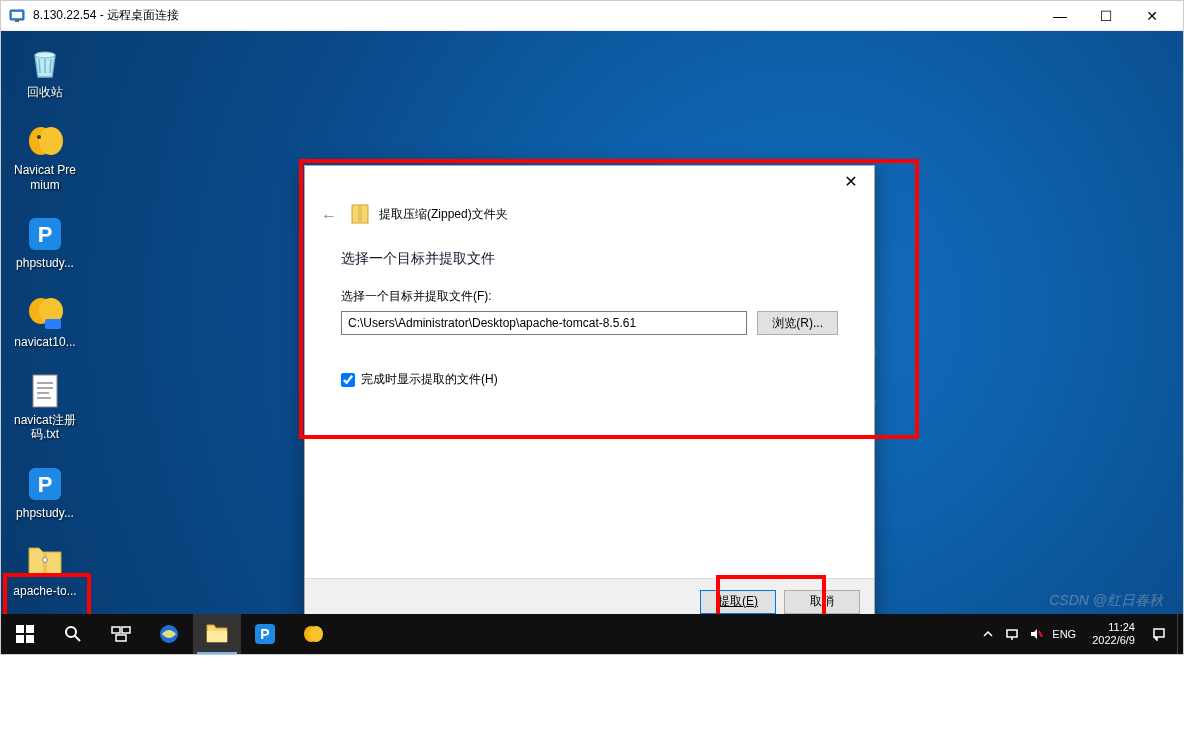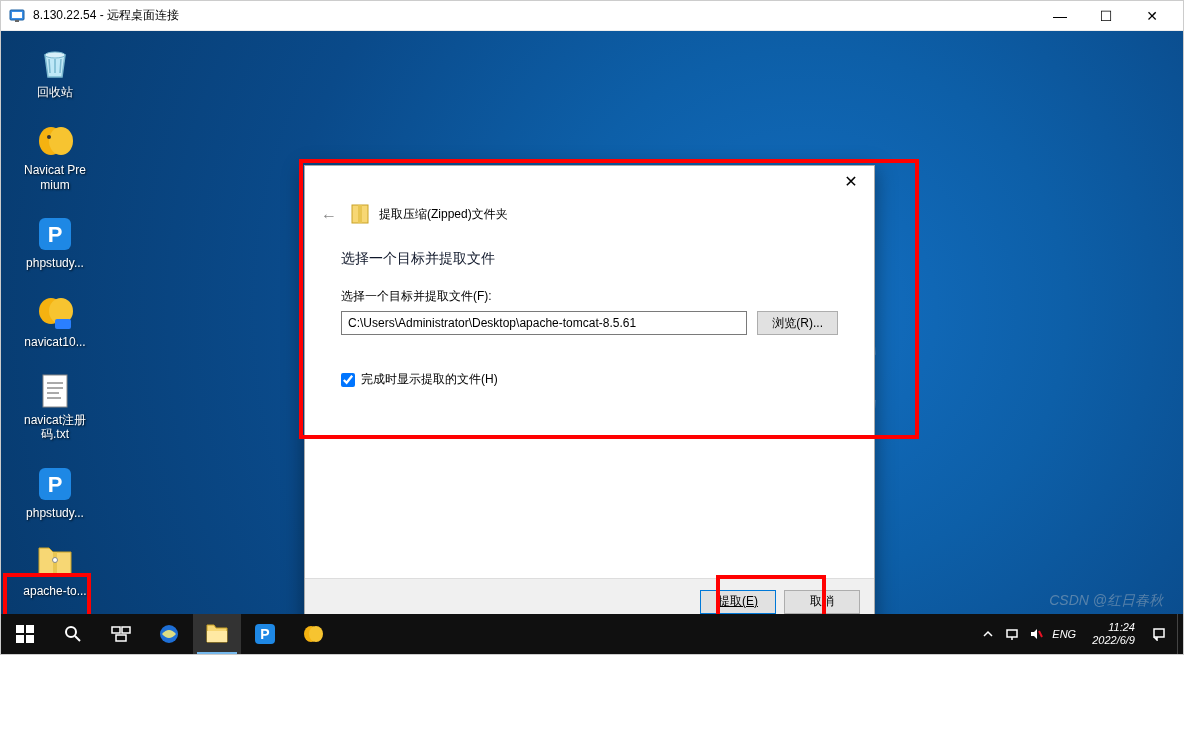--- a/index.html
+++ b/index.html
@@ -19,21 +19,21 @@
 .light-rays { position: absolute; right: 15%; top: 35%; width: 400px; height: 300px; pointer-events: none; }
 .light-rays::before, .light-rays::after { content: ''; position: absolute; background: rgba(255,255,255,0.15); }
 .light-ray { position: absolute; background: rgba(255,255,255,0.25); transform-origin: center; }
 .lr1 { width: 260px; height: 8px; top: 80px; left: 0; transform: rotate(0deg); }
 .lr2 { width: 280px; height: 8px; top: 110px; left: -10px; transform: rotate(-5deg); }
 .lr3 { width: 250px; height: 8px; top: 140px; left: 20px; transform: rotate(5deg); }
 .lr4 { width: 8px; height: 200px; top: 0; left: 150px; }
 .lr5 { width: 8px; height: 220px; top: -10px; left: 180px; transform: rotate(8deg); }
 
 
-.desktop-icons { position: absolute; left: 16px; top: 10px; display: flex; flex-direction: column; gap: 18px; }
+.desktop-icons { position: absolute; left: 6px; top: 10px; display: flex; flex-direction: column; gap: 18px; }
 .desktop-icon { width: 76px; display: flex; flex-direction: column; align-items: center; text-align: center; color: #fff; font-size: 12px; cursor: pointer; padding: 2px; }
 .desktop-icon .icon-box { width: 40px; height: 40px; margin-bottom: 2px; display: flex; align-items: center; justify-content: center; }
 .desktop-icon .label { text-shadow: 1px 1px 2px rgba(0,0,0,0.8); line-height: 1.2; word-break: break-all; max-width: 74px; }
 
 
 .red-box { position: absolute; border: 4px solid #ff0000; pointer-events: none; }
 
 
 .extract-dialog { position: absolute; left: 303px; top: 134px; width: 571px; height: 460px; background: #fff; border: 1px solid #aaa; box-shadow: 0 4px 20px rgba(0,0,0,0.4); display: flex; flex-direction: column; }
 .dialog-titlebar { height: 30px; display: flex; align-items: center; justify-content: flex-end; }
@@ -53,21 +53,21 @@
 .dialog-footer { height: 46px; background: #f0f0f0; border-top: 1px solid #ddd; display: flex; align-items: center; justify-content: flex-end; padding: 0 14px; gap: 8px; }
 .dialog-footer button { min-width: 76px; height: 24px; font-size: 12px; background: #e1e1e1; border: 1px solid #adadad; cursor: pointer; }
 .dialog-footer button.primary { border-color: #0078d7; text-decoration: underline; }
 
 
 .taskbar { position: absolute; left: 0; right: 0; bottom: 0; height: 40px; background: #101010; display: flex; align-items: center; color: #fff; }
 .taskbar .tb-item { width: 48px; height: 40px; display: flex; align-items: center; justify-content: center; cursor: pointer; position: relative; }
 .taskbar .tb-item.active { background: rgba(255,255,255,0.15); }
 .taskbar .tb-item.active::after { content:''; position:absolute; bottom:0; left:4px; right:4px; height:2px; background:#76b9ed; }
 .taskbar .spacer { flex: 1; }
-.taskbar .tray { display: flex; align-items: center; gap: 8px; padding: 0 10px; font-size: 11px; font-style: italic; }
+.taskbar .tray { display: flex; align-items: center; gap: 8px; padding: 0 10px; font-size: 11px; }
 .taskbar .tray-icon { width: 16px; height: 16px; display:flex; align-items:center; justify-content:center; }
 .taskbar .clock { text-align: right; line-height: 1.2; padding: 0 8px; }
 .taskbar .show-desktop { width: 6px; height: 40px; border-left: 1px solid #444; }
 
 .watermark { position: absolute; right: 20px; bottom: 44px; color: rgba(200,200,200,0.4); font-size: 14px; font-style: italic; pointer-events: none; }
 </style>
 </head>
 <body>
 
 <div class="rdp-window">

